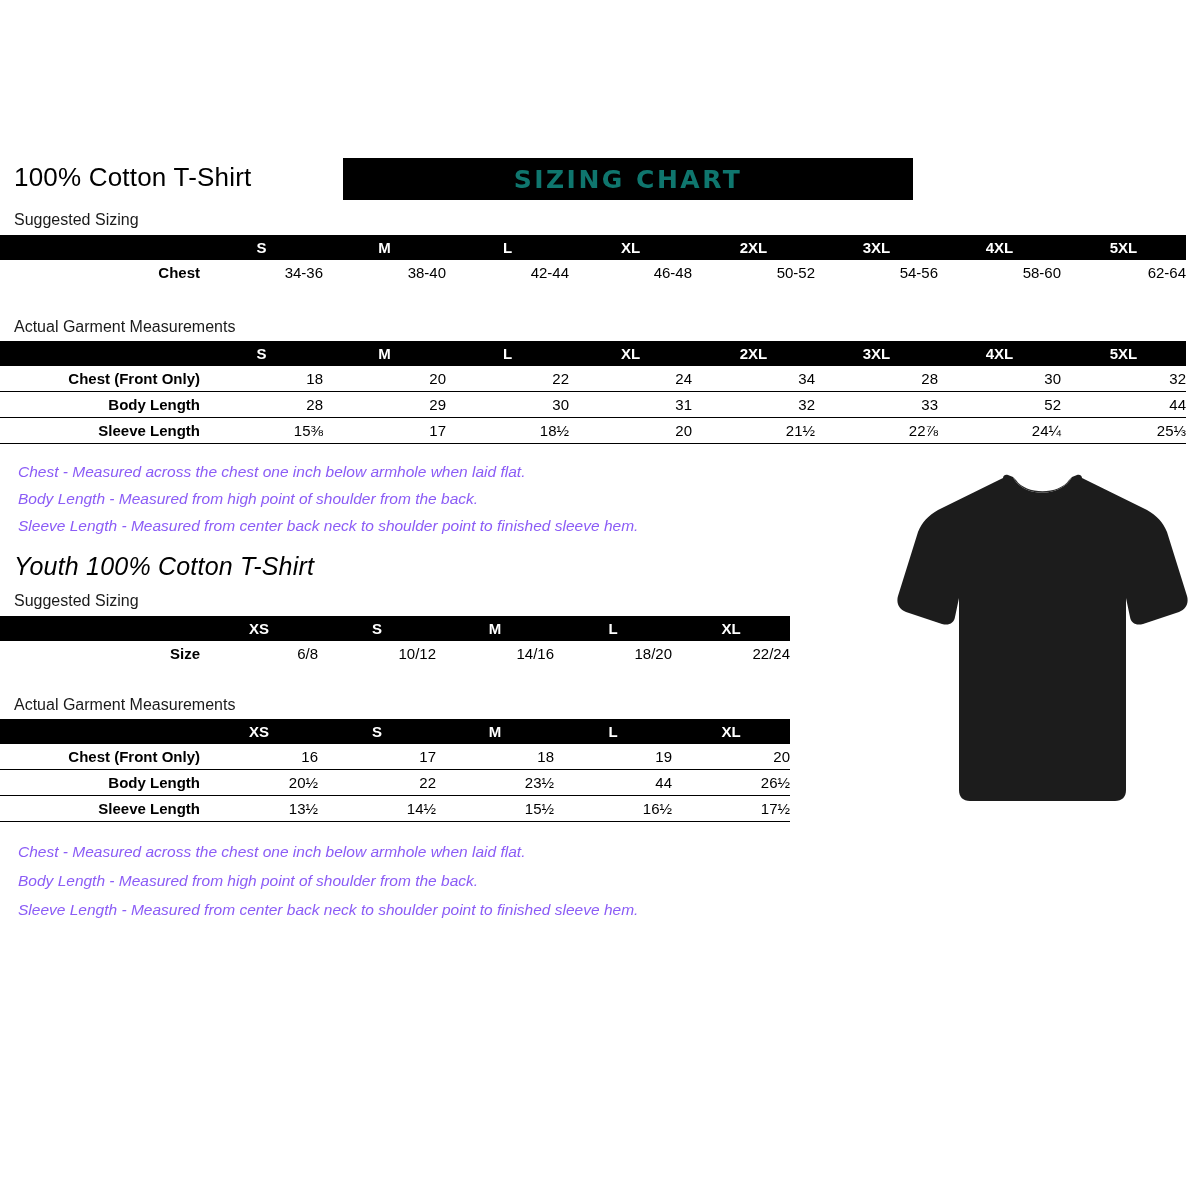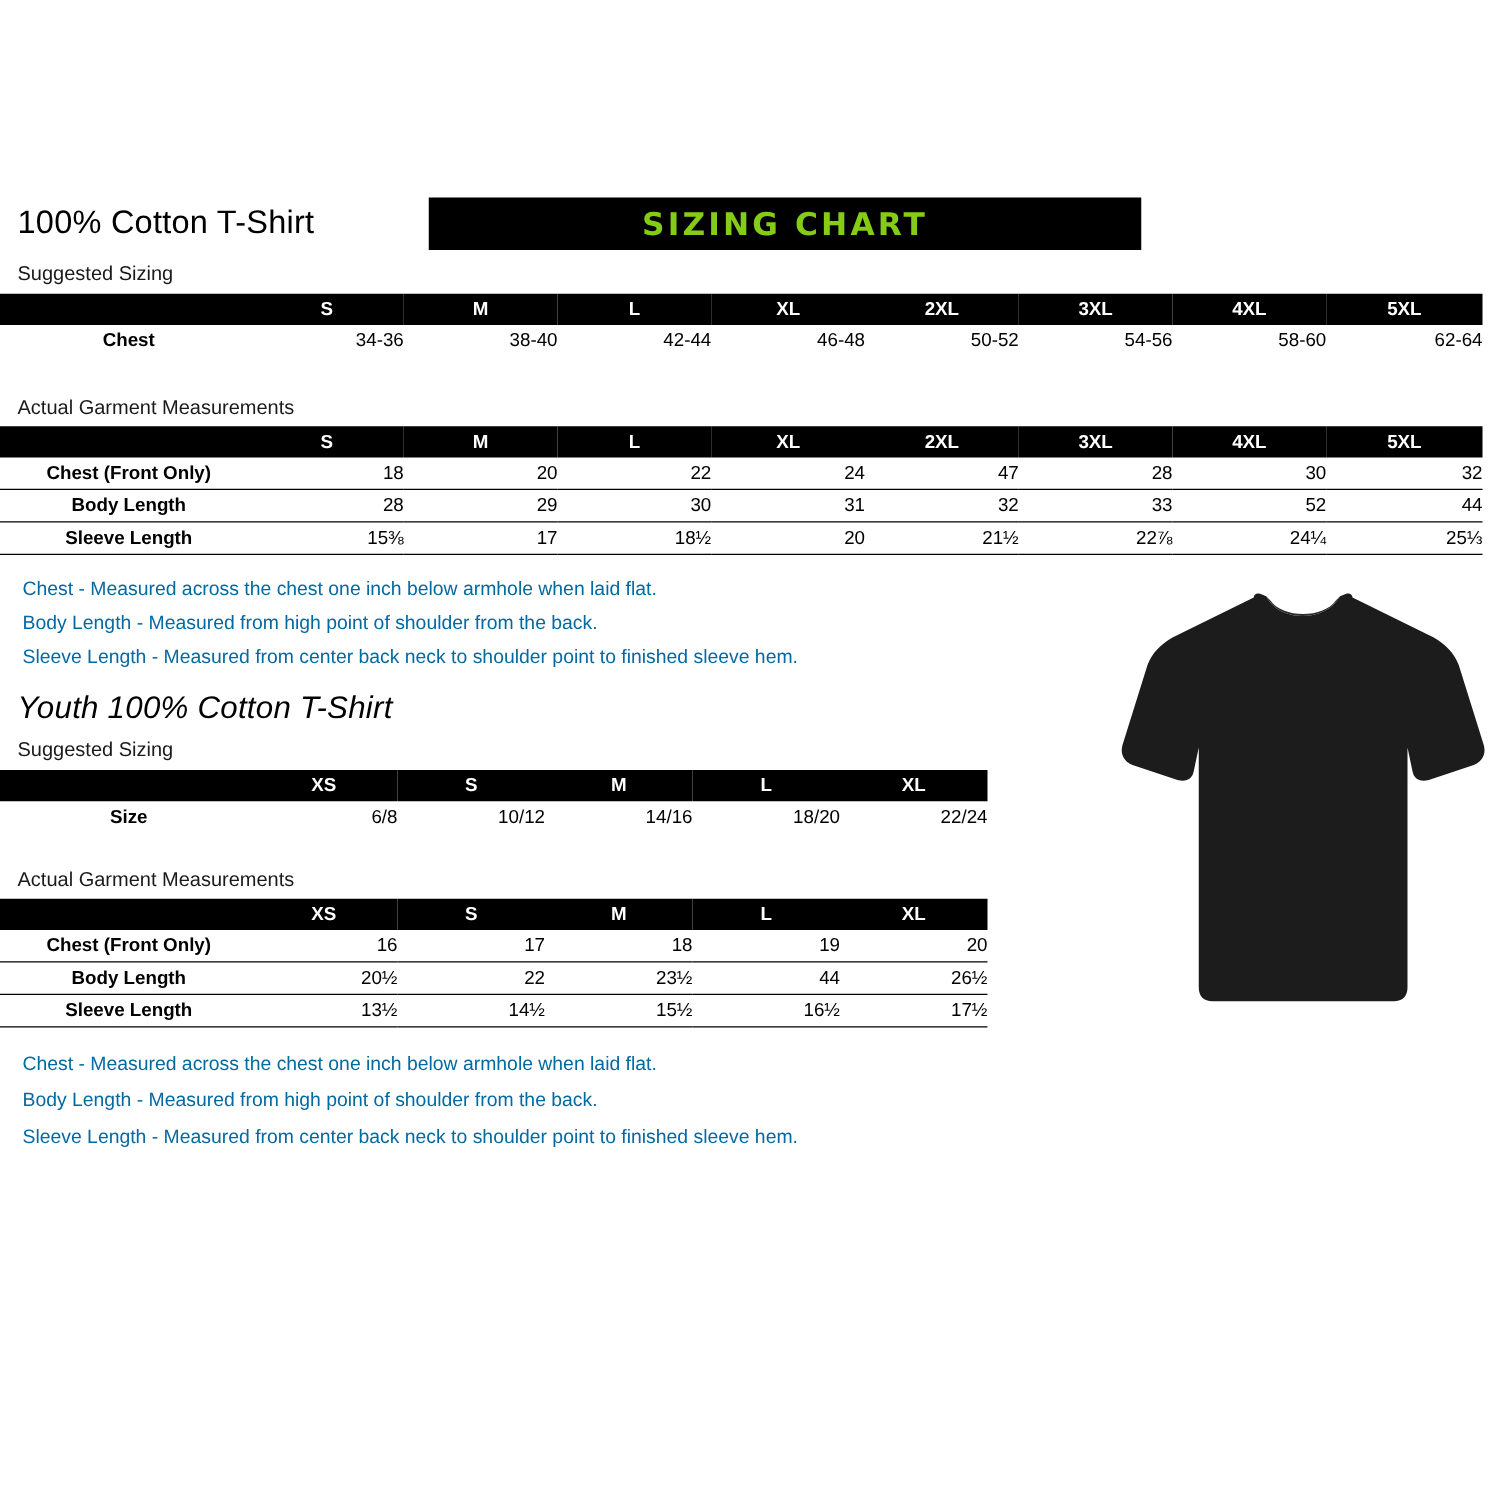--- a/index.html
+++ b/index.html
@@ -48,21 +48,21 @@
     width: 570px;
     height: 42px;
     background: #000000;
   }
   .sizing-chart-banner span {
     position: absolute;
     left: 0;
     right: 0;
     top: 7px;
     text-align: center;
-    color: #84cc16;
+    color: #0f766e;
     font-size: 25px;
     font-weight: bold;
     letter-spacing: 2.5px;
     font-family: "DejaVu Sans", sans-serif;
   }
 
   
   .sub-label {
     position: absolute;
     font-size: 16px;
@@ -97,40 +97,41 @@
   }
   table.sz thead th.rowlabel {
     text-align: left;
     padding-left: 6px;
   }
   table.sz tbody td {
     text-align: right;
     color: #000000;
   }
   table.sz tbody td.rowlabel {
-    text-align: center;
+    text-align: right;
     padding-left: 6px;
     font-weight: bold;
   }
   table.sz.suggested tbody td.rowlabel {
     font-weight: bold;
   }
   table.sz.measure tbody tr {
     border-bottom: 1.5px solid #000000;
   }
   table.sz.measure tbody tr:first-child {
     border-top: none;
   }
 
   
   .note {
     position: absolute;
     font-size: 15.5px;
-    color: #0369a1;
+    color: #8b5cf6;
     white-space: nowrap;
+    font-style: italic;
   }
 
   
   .youth-title {
     position: absolute;
     font-size: 25px;
     font-weight: 400;
     letter-spacing: 0.2px;
     white-space: nowrap;
   }
@@ -226,21 +227,21 @@
         <th>5XL</th>
       </tr>
     </thead>
     <tbody>
       <tr>
         <td class="rowlabel">Chest (Front Only)</td>
         <td>18</td>
         <td>20</td>
         <td>22</td>
         <td>24</td>
-        <td>47</td>
+        <td>34</td>
         <td>28</td>
         <td>30</td>
         <td>32</td>
       </tr>
       <tr>
         <td class="rowlabel">Body Length</td>
         <td>28</td>
         <td>29</td>
         <td>30</td>
         <td>31</td>

